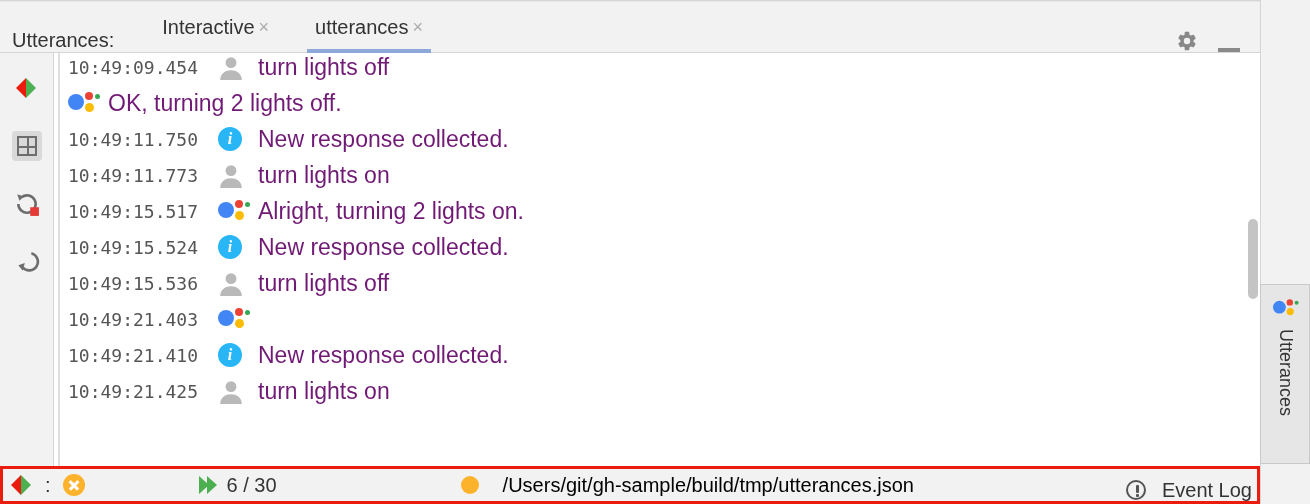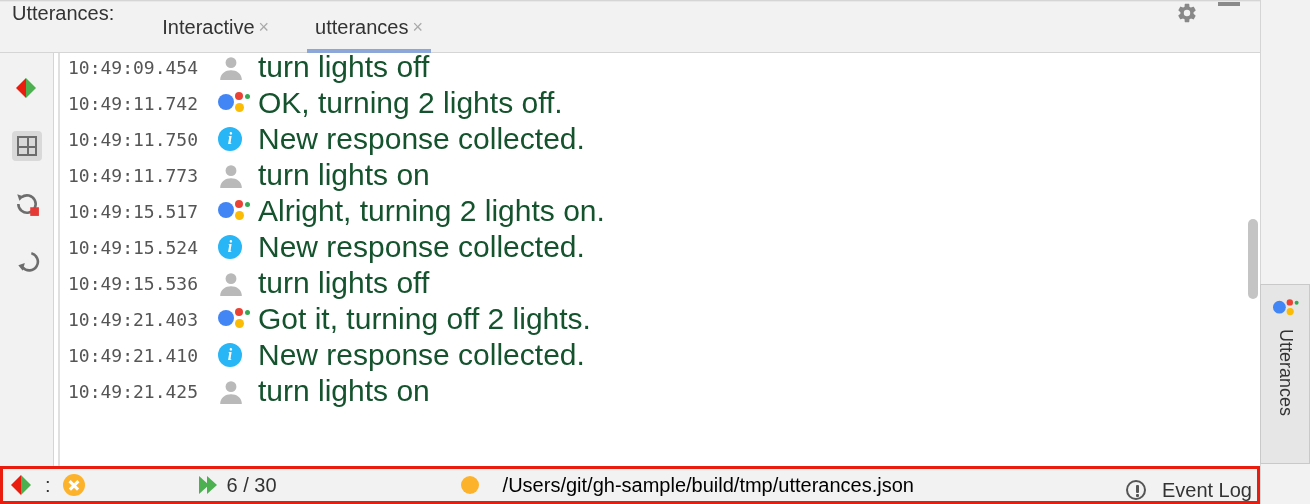--- a/index.html
+++ b/index.html
@@ -23,21 +23,21 @@
     border-top: 1px solid #d5d5d5;
     background: #fff;
   }
   
   .header {
     height: 52px;
     border-top: 1px solid #e8e8e8;
     border-bottom: 1px solid #d5d5d5;
     background: #f2f2f2;
     display: flex;
-    align-items: flex-start;
+    align-items: flex-end;
     padding: 0 12px;
   }
   .header-title {
     font-size: 20px;
     color: #333;
     margin-right: 40px;
   }
   .tab {
     display: flex;
     align-items: center;
@@ -141,22 +141,22 @@
     color:#555;
     width:150px;
   }
   .icon-cell {
     width:40px;
     display:flex;
     align-items:center;
     justify-content:flex-start;
   }
   .msg {
-    font-size:30px;
-    color:#14532d;
+    font-size:23px;
+    color:#701a75;
   }
   
   .person-icon svg { display:block; }
   .info-badge {
     width:24px; height:24px;
     border-radius:50%;
     background:#29b6f6;
     color:#fff;
     font-weight:bold;
     font-family: Georgia, serif;
@@ -351,21 +351,20 @@
               <span class="person-icon">
     <svg width="26" height="26" viewBox="0 0 24 24" fill="#b9b9b9">
       <circle cx="12" cy="8" r="5"></circle>
                   <path d="M2 24c0-6 5-9 10-9s10 3 10 9z"></path>
     </svg>
               </span>
             </span>
             <span class="msg">turn lights off</span>
           </div>
           <div class="log-line">
-            <span class="ts">10:49:11.742</span>
             <span class="icon-cell">
               <span class="assistant-glyph">
     <span class="c1"></span>
                 <span class="c2"></span>
                 <span class="c3"></span>
                 <span class="c4"></span>
               </span>
             </span>
             <span class="msg">OK, turning 2 lights off.</span>
           </div>
@@ -422,21 +421,20 @@
           <div class="log-line">
             <span class="ts">10:49:21.403</span>
             <span class="icon-cell">
               <span class="assistant-glyph">
     <span class="c1"></span>
                 <span class="c2"></span>
                 <span class="c3"></span>
                 <span class="c4"></span>
               </span>
             </span>
-            <span class="msg">Got it, turning off 2 lights.</span>
           </div>
           <div class="log-line">
             <span class="ts">10:49:21.410</span>
             <span class="icon-cell">
               <span class="info-badge">i</span>
             </span>
             <span class="msg">New response collected.</span>
           </div>
           <div class="log-line">
             <span class="ts">10:49:21.425</span>

